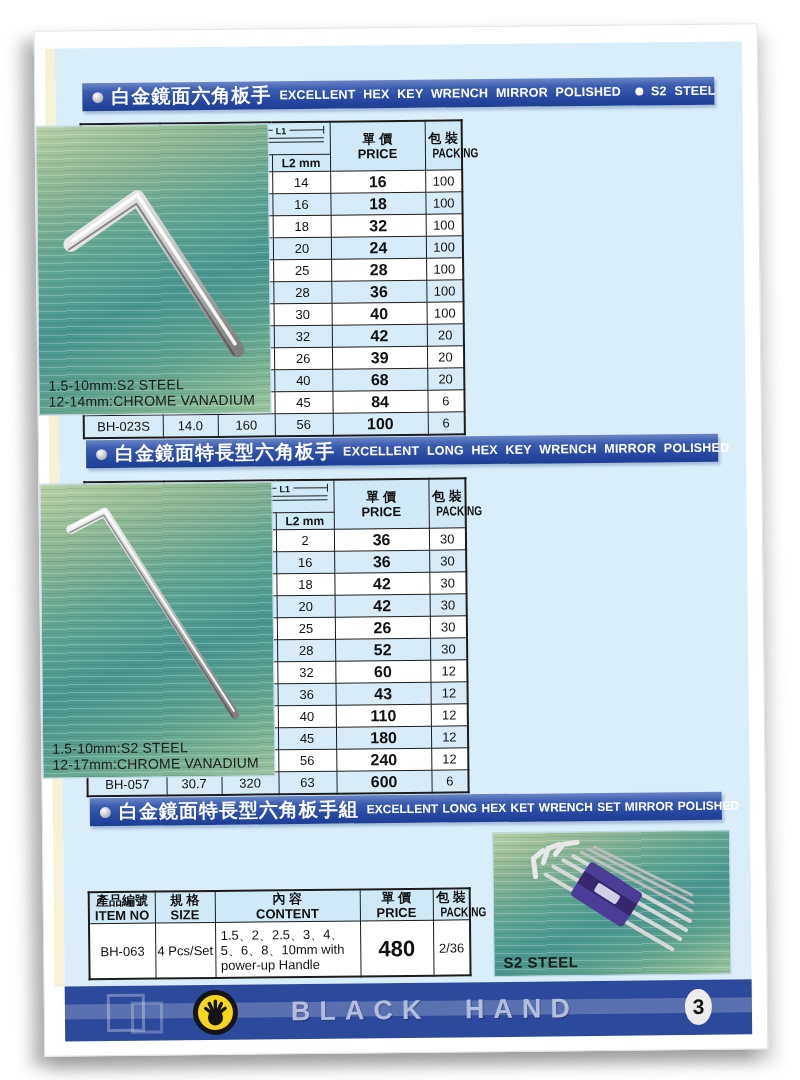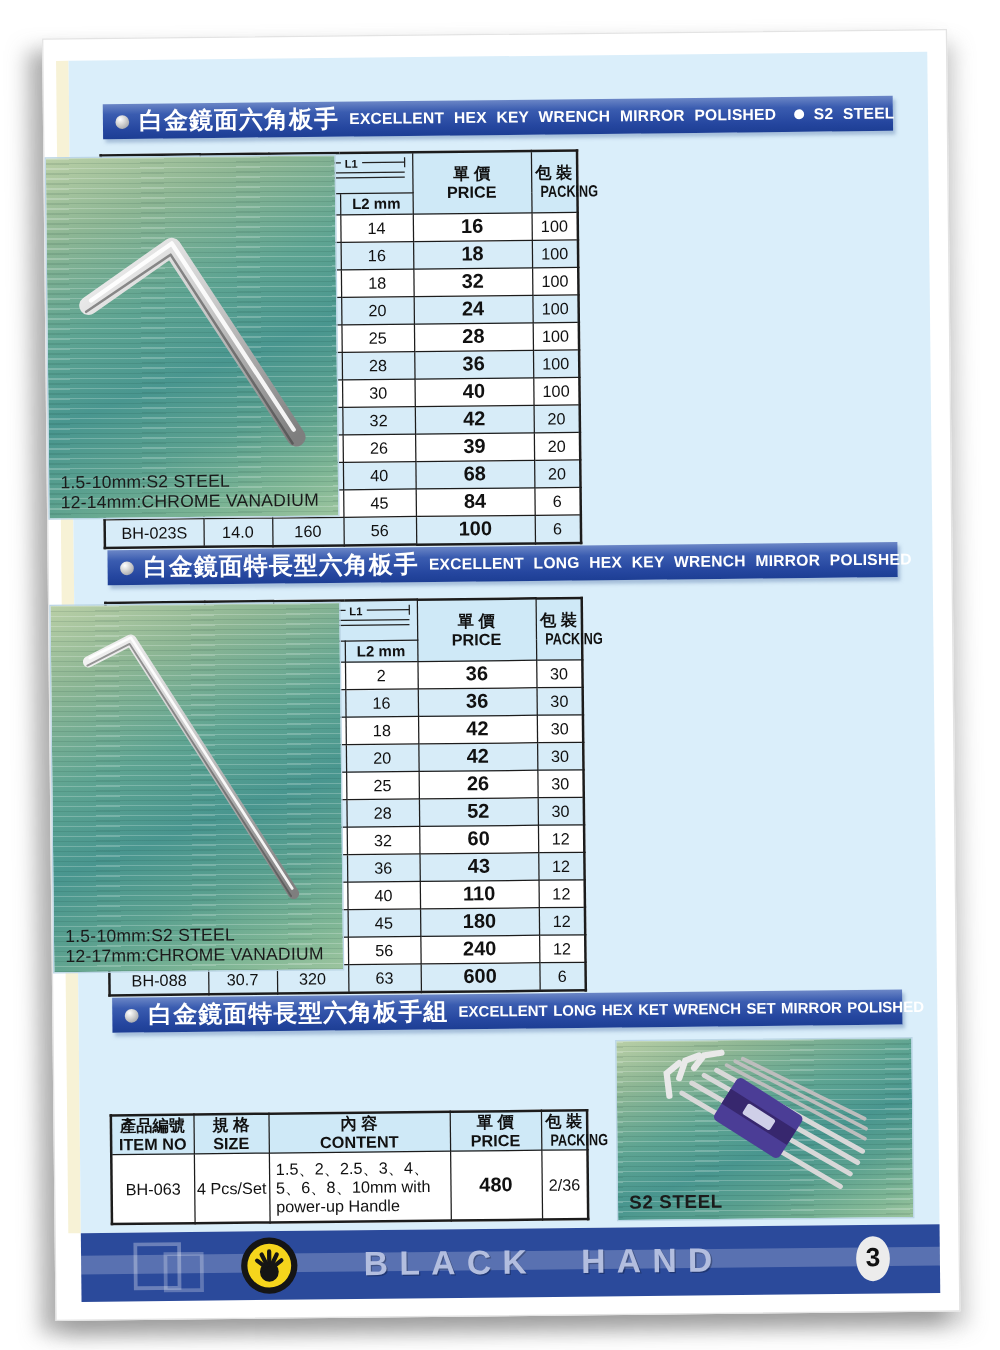--- a/index.html
+++ b/index.html
@@ -37,21 +37,21 @@
   .ptable{position:absolute;left:44px;width:381px;}
   table, th, td{border:1px solid #1c1c1c;}
   table{border-width:2px;}
   th{background:#cfe9f7;font-size:13px;color:#111;padding:0;line-height:15px;}
   td{font-size:13px;color:#111;text-align:center;padding:0;height:21px;line-height:15px;}
   tbody tr:nth-child(odd) td{background:#ffffff;}
   tbody tr:nth-child(even) td{background:#d7ecf8;}
   .main th.h2row{height:28px;}
   .main th.sub{height:16px;font-weight:bold;font-size:12px;margin-top:17px;}
   .main td:nth-child(5){font-weight:bold;font-size:16px;}
-  .set td:nth-child(4){font-weight:bold;font-size:16px;}
+  .set td:nth-child(4){font-weight:bold;font-size:22px;}
   .set td:nth-child(3){text-align:left;padding:2px 5px;font-size:13px;line-height:15px;}
   .set td{height:50px;}
   .set th{height:20px;}
   .condensed{display:inline-block;transform:scaleX(.78);transform-origin:center;letter-spacing:0;}
   .diagcell{padding:1px 2px;}
 
   
   .photo{
     position:absolute;width:233px;border:1px solid #bcd6e6;box-sizing:border-box;
     background:
@@ -377,21 +377,21 @@
         </tr>
         <tr>
           <td>BH-050</td>
           <td>14.0</td>
           <td>280</td>
           <td>56</td>
           <td>240</td>
           <td>12</td>
         </tr>
         <tr>
-          <td>BH-088</td>
+          <td>BH-057</td>
           <td>30.7</td>
           <td>320</td>
           <td>63</td>
           <td>600</td>
           <td>6</td>
         </tr>
       </tbody>
   </table>
 
   <div class="photo" style="top:452px;height:295px">

